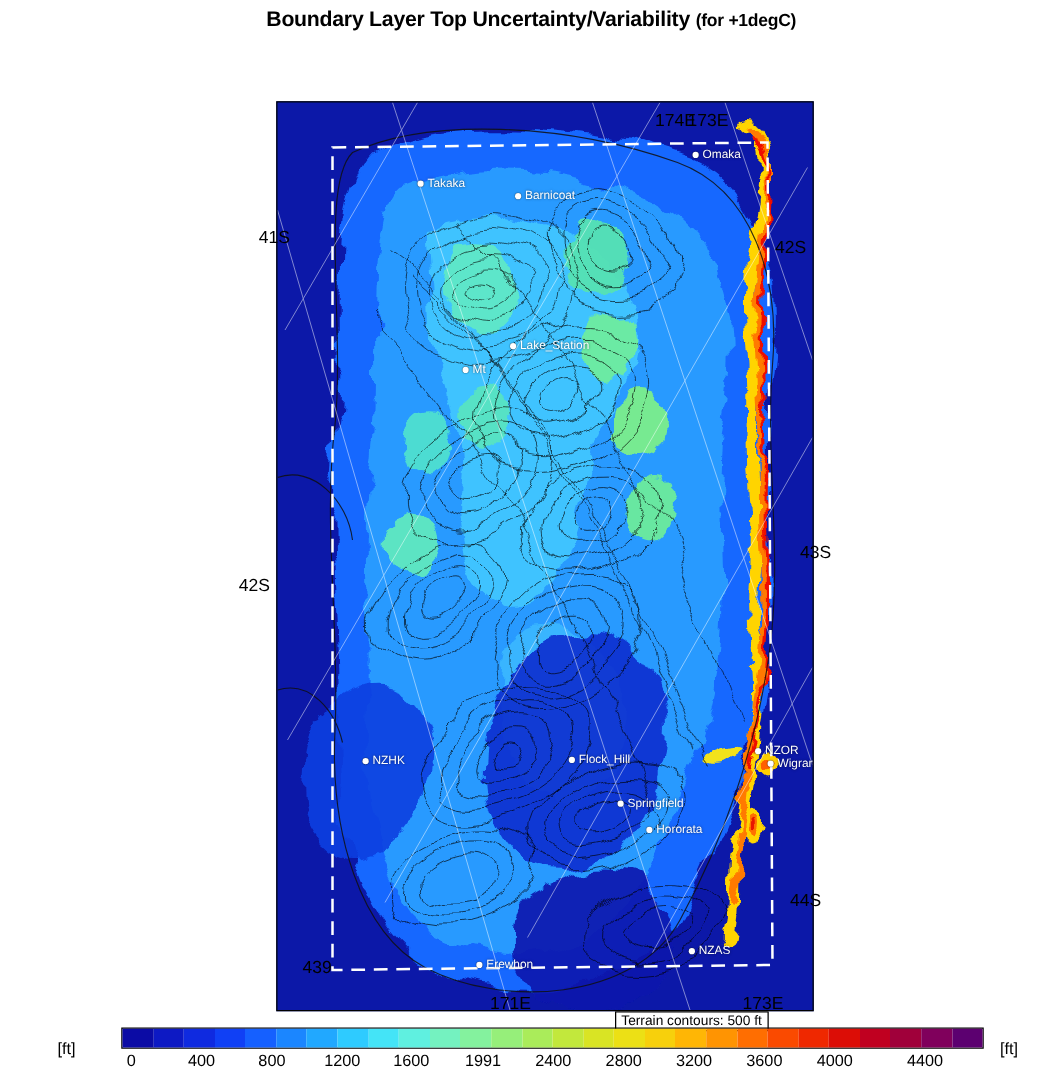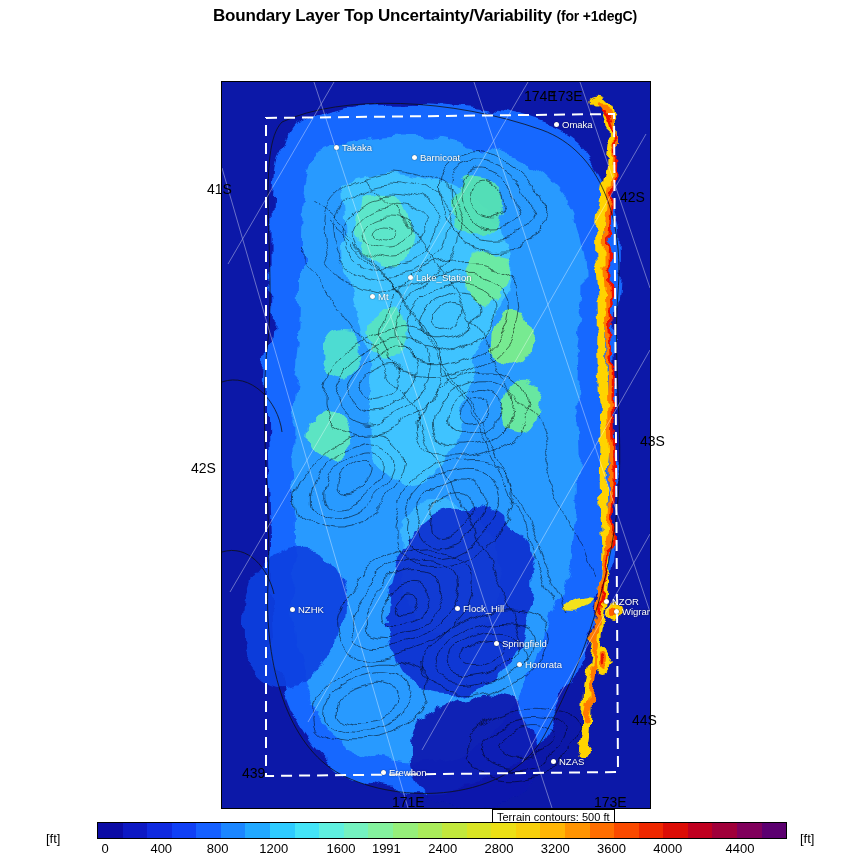--- a/index.html
+++ b/index.html
@@ -463,21 +463,21 @@
         <div style="background: rgb(192, 0, 32);"></div>
         <div style="background: rgb(160, 0, 58);"></div>
         <div style="background: rgb(128, 0, 92);"></div>
         <div style="background: rgb(92, 0, 112);"></div>
       </div>
     <div class="cbar-ticks" id="cbar-ticks">
         <span style="left: 8px;">0</span>
         <span style="left: 64.2771px;">400</span>
         <span style="left: 120.554px;">800</span>
         <span style="left: 176.831px;">1200</span>
-        <span style="left: 244px;">1600</span>
+        <span style="left: 232px;">1600</span>
         <span style="left: 289.385px;">1991</span>
         <span style="left: 345.662px;">2400</span>
         <span style="left: 401.939px;">2800</span>
         <span style="left: 458.216px;">3200</span>
         <span style="left: 514.494px;">3600</span>
         <span style="left: 570.771px;">4000</span>
         <span style="left: 627.048px; margin-left: 16px;">4400</span>
       </div>
   </div>
 

